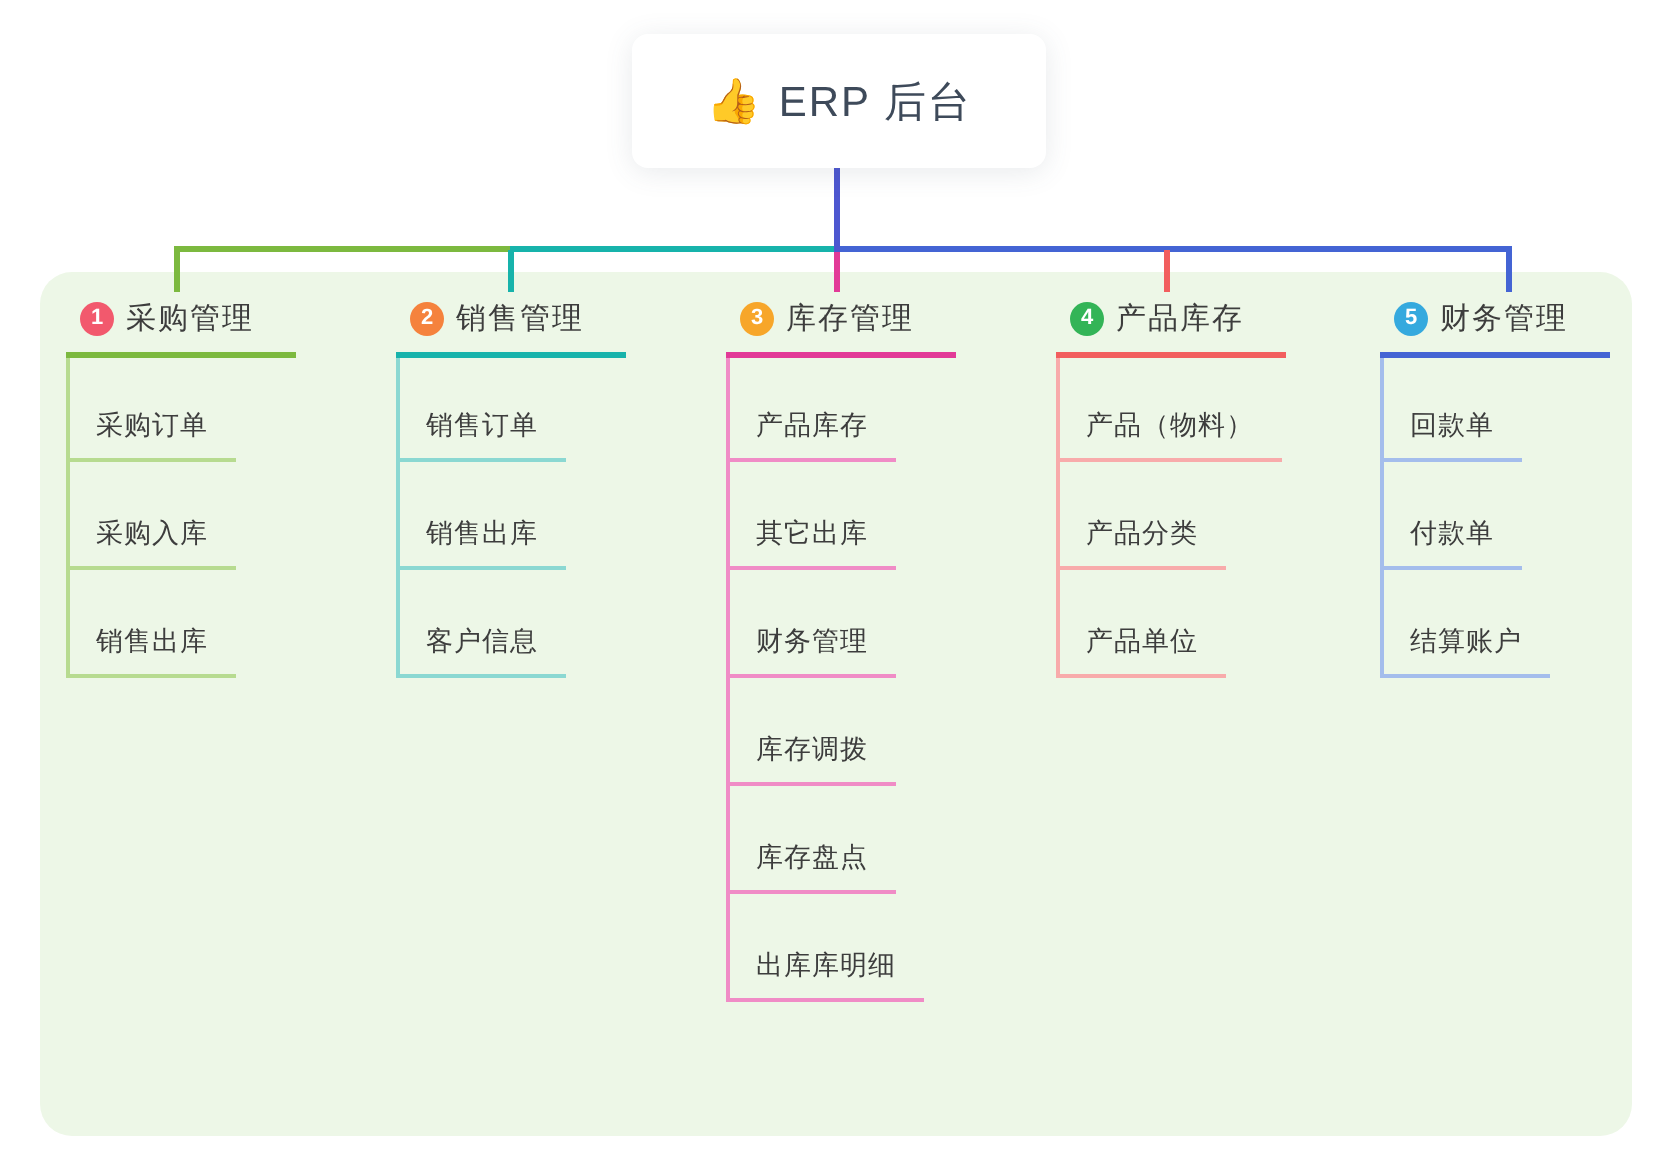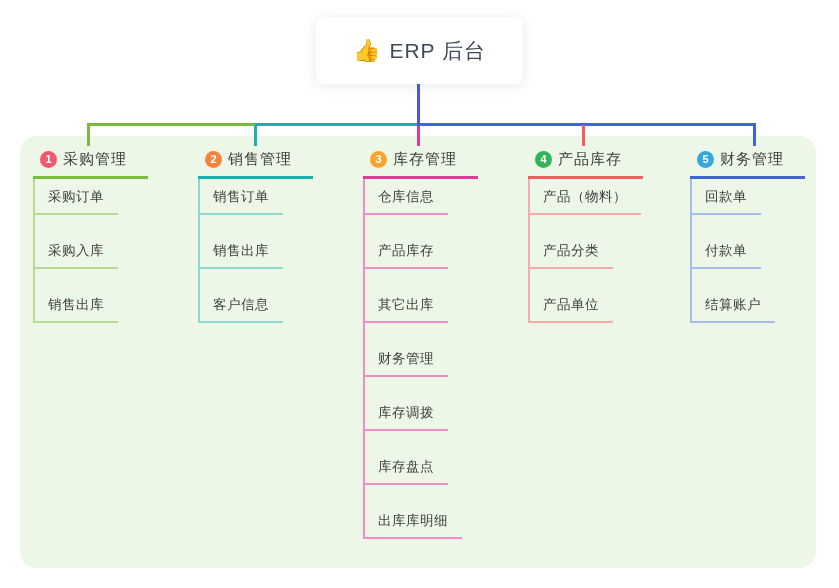--- a/index.html
+++ b/index.html
@@ -64,21 +64,21 @@
     border-left:2px solid var(--child-line);
     width:max-content;
   }
   ul.children li{
     height:54px;width:max-content;
     display:flex;align-items:flex-end;
     padding:0 14px 7px 13px;
     border-bottom:2px solid var(--child-line);
     box-sizing:border-box;
   }
-  ul.children li:first-child{height:36px;}
+  ul.children li:first-child{height:52px;}
   .child-label{
     font-size:13.5px;color:var(--text-color,#3d3d3d);
     letter-spacing:.5px;white-space:nowrap;
   }
 </style>
 </head>
 <body>
 
 <div class="canvas">
 
@@ -137,23 +137,20 @@
     </ul>
   </div>
 
   <div class="branch" style="left: 363px; --line: #e23a97; --child-line: #f08cc6; --badge: #f7a62a;">
     <div class="branch-header">
       <span class="badge">3</span>
       <span class="branch-title">库存管理</span>
     </div>
     <ul class="children">
       <li>
-          <span class="child-label">仓库信息</span>
-        </li>
-      <li>
           <span class="child-label">产品库存</span>
         </li>
       <li>
           <span class="child-label">其它出库</span>
         </li>
       <li>
           <span class="child-label">财务管理</span>
         </li>
       <li>
           <span class="child-label">库存调拨</span>

